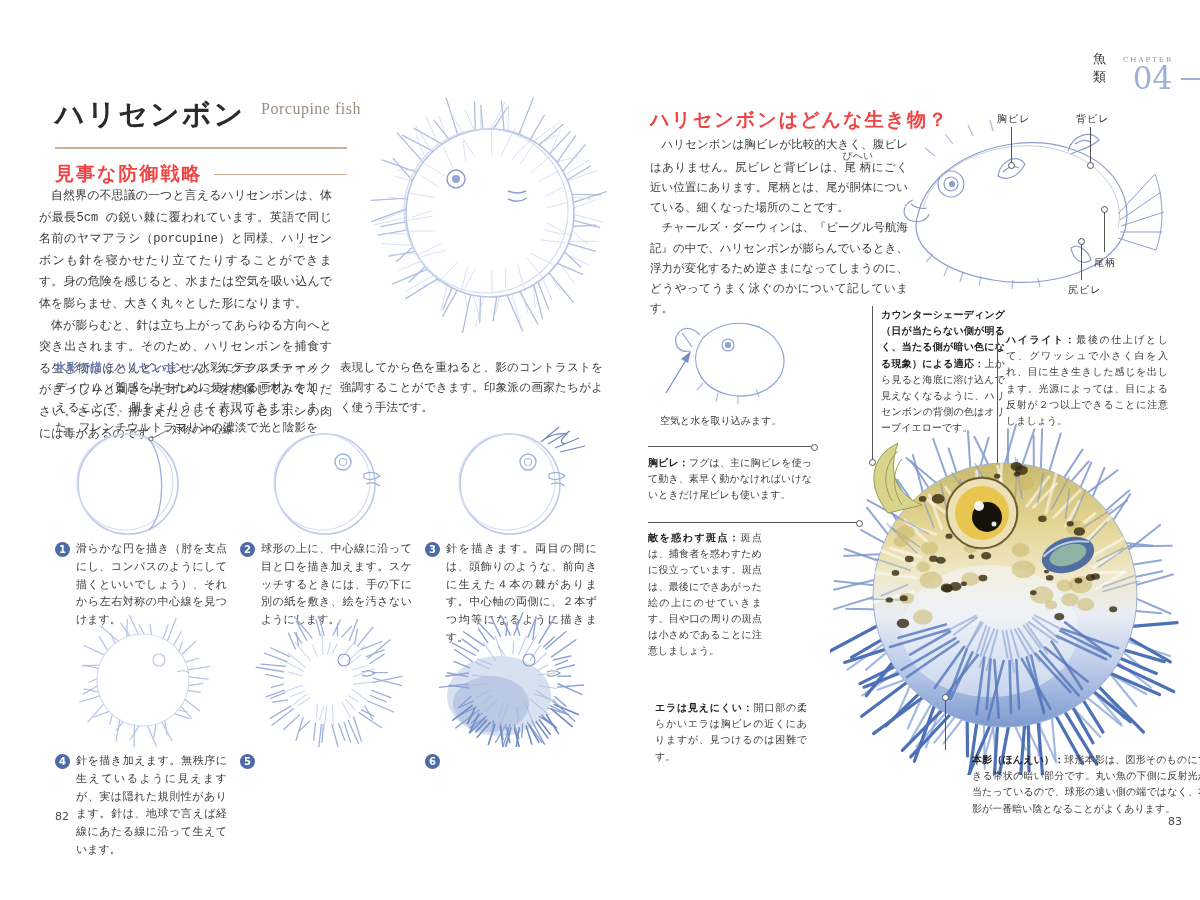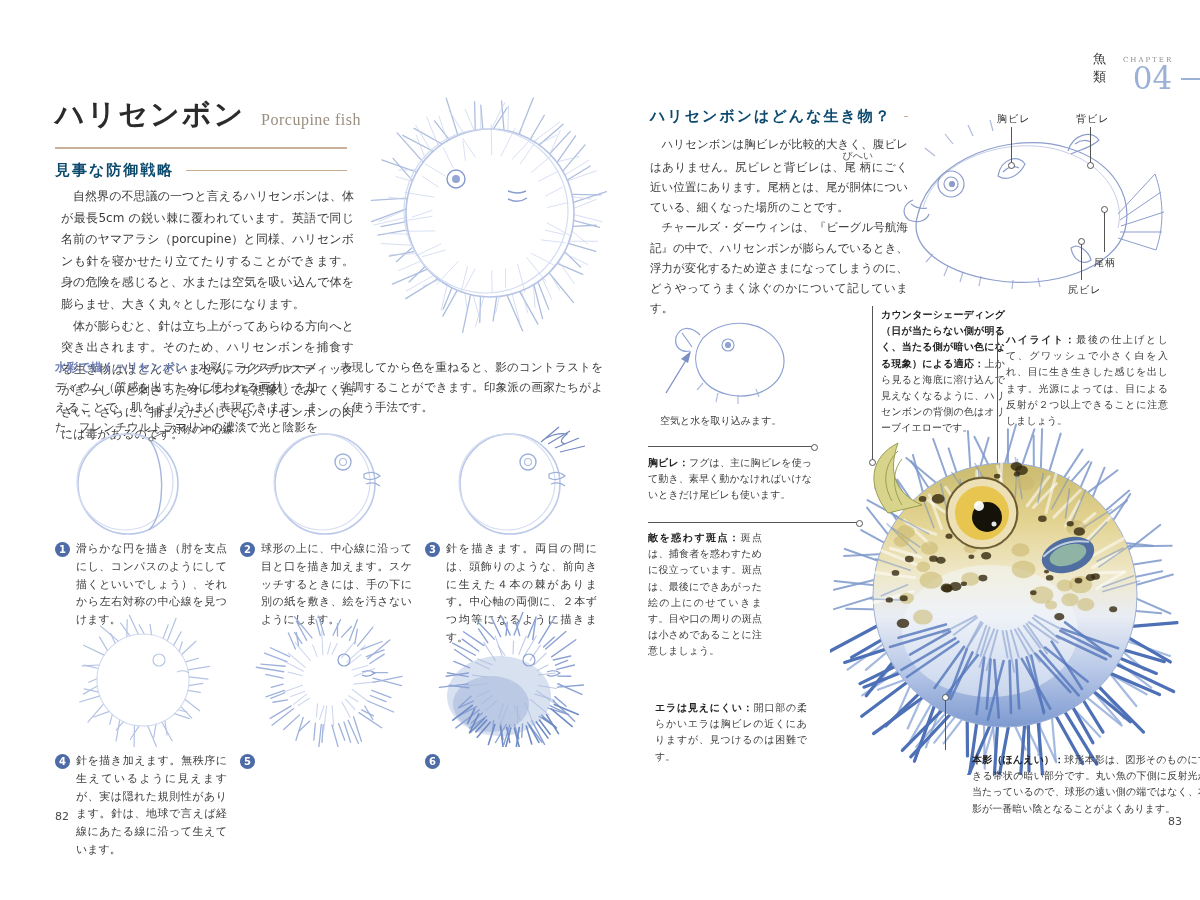--- a/index.html
+++ b/index.html
@@ -8,21 +8,21 @@
     background:#ffffff;overflow:hidden;
     font-family:"DejaVu Sans","Liberation Sans",sans-serif;
     color:#3b3b3b;
   }
   .abs{position:absolute;}
   
   .main-title{font-size:29px;font-weight:bold;color:#2b2b2b;letter-spacing:2px;line-height:1;}
   .title-en{font-family:Liberation Serif, serif;font-size:16px;color:#9a8e80;margin-left:16px;letter-spacing:.5px;}
   .title-rule{height:2px;background:#cbb199;}
   .sec-head{display:flex;align-items:center;}
-  .sec-head .txt{font-size:15px;font-weight:bold;color:#0c4a6e;letter-spacing:2px;white-space:nowrap;}
+  .sec-head .txt{font-size:19px;font-weight:bold;color:#ef4444;letter-spacing:2px;white-space:nowrap;}
   .sec-head .fill{flex:1;height:1px;background:#c9ad92;margin-left:12px;}
   
   .bodytext{font-size:12px;line-height:1.8;text-align:justify;}
   .bodytext p{margin:0;text-indent:1em;}
   .smalltext{font-size:11.5px;line-height:1.75;text-align:justify;}
   .lead-blue{color:#6d7eb2;font-weight:bold;}
   .twocol{column-count:2;column-gap:22px;}
   
   .step-caption{display:flex;gap:6px;font-size:11px;line-height:1.62;text-align:justify;}
   .stepnum{flex:0 0 15px;width:15px;height:15px;border-radius:50%;background:#4d6ba6;color:#fff;
@@ -45,32 +45,32 @@
   .chap-num{font-size:31px;line-height:.95;color:#9cb1d8;font-family:"DejaVu Serif","Liberation Serif",serif;margin-left:9px;}
   .chap-dash{width:24px;height:2px;background:#9cb1d8;margin-bottom:13px;}
   ruby rt{font-size:10px;color:#555;}
   svg{display:block;}
 </style>
 </head>
 <body>
 
 <div id="spread">
 
-  <div class="abs" style="left:55px;top:100px;display:flex;align-items:flex-end;">
+  <div class="abs" style="left:55px;top:100px;display:flex;align-items:flex-start;">
     <span class="main-title">ハリセンボン</span>
     <span class="title-en">Porcupine fish</span>
   </div>
   <div class="abs title-rule" style="left:55px;top:147px;width:292px;"></div>
 
   <div class="abs sec-head" style="left:55px;top:161px;width:292px;">
     <span class="txt">見事な防御戦略</span>
     <span class="fill"></span>
   </div>
 
-  <div class="abs bodytext" style="left:61px;top:186px;width:293px;">
+  <div class="abs bodytext" style="left:39px;top:186px;width:293px;font-family:Liberation Mono, monospace;">
     <p>自然界の不思議の一つと言えるハリセンボンは、体が最長5cm の鋭い棘に覆われています。英語で同じ名前のヤマアラシ（porcupine）と同様、ハリセンボンも針を寝かせたり立てたりすることができます。身の危険を感じると、水または空気を吸い込んで体を膨らませ、大きく丸々とした形になります。</p>
     <p>体が膨らむと、針は立ち上がってあらゆる方向へと突き出されます。そのため、ハリセンボンを捕食する生き物はほとんどいません。カクテルスティックがぎっしりと刺さったオレンジを想像してみてください。さらに、捕まえたとしてもハリセンボンの肉には毒があるのです。</p>
   </div>
 
   <svg class="abs" style="left:340px;top:85px;" width="305" height="260" viewBox="0 0 305 260">
     <g>
         <line x1="233.66896957262554" y1="135.45006917115944" x2="259.57808829731346" y2="142.27747911710264" stroke="#aebede" stroke-width="1.3" stroke-linecap="round" opacity="1"></line>
         <line x1="232.9342954001237" y1="141.33801508789912" x2="256.0259019512762" y2="140.2524422165189" stroke="#aebede" stroke-width="1.3" stroke-linecap="round" opacity="1"></line>
         <line x1="228.2873638650574" y1="158.4481306332607" x2="255.65937425484572" y2="166.46782770722197" stroke="#aebede" stroke-width="1.3" stroke-linecap="round" opacity="1"></line>
         <line x1="224.60411043544516" y1="166.6034545881052" x2="240.45218071916747" y2="182.00404495766975" stroke="#aebede" stroke-width="1.3" stroke-linecap="round" opacity="1"></line>

